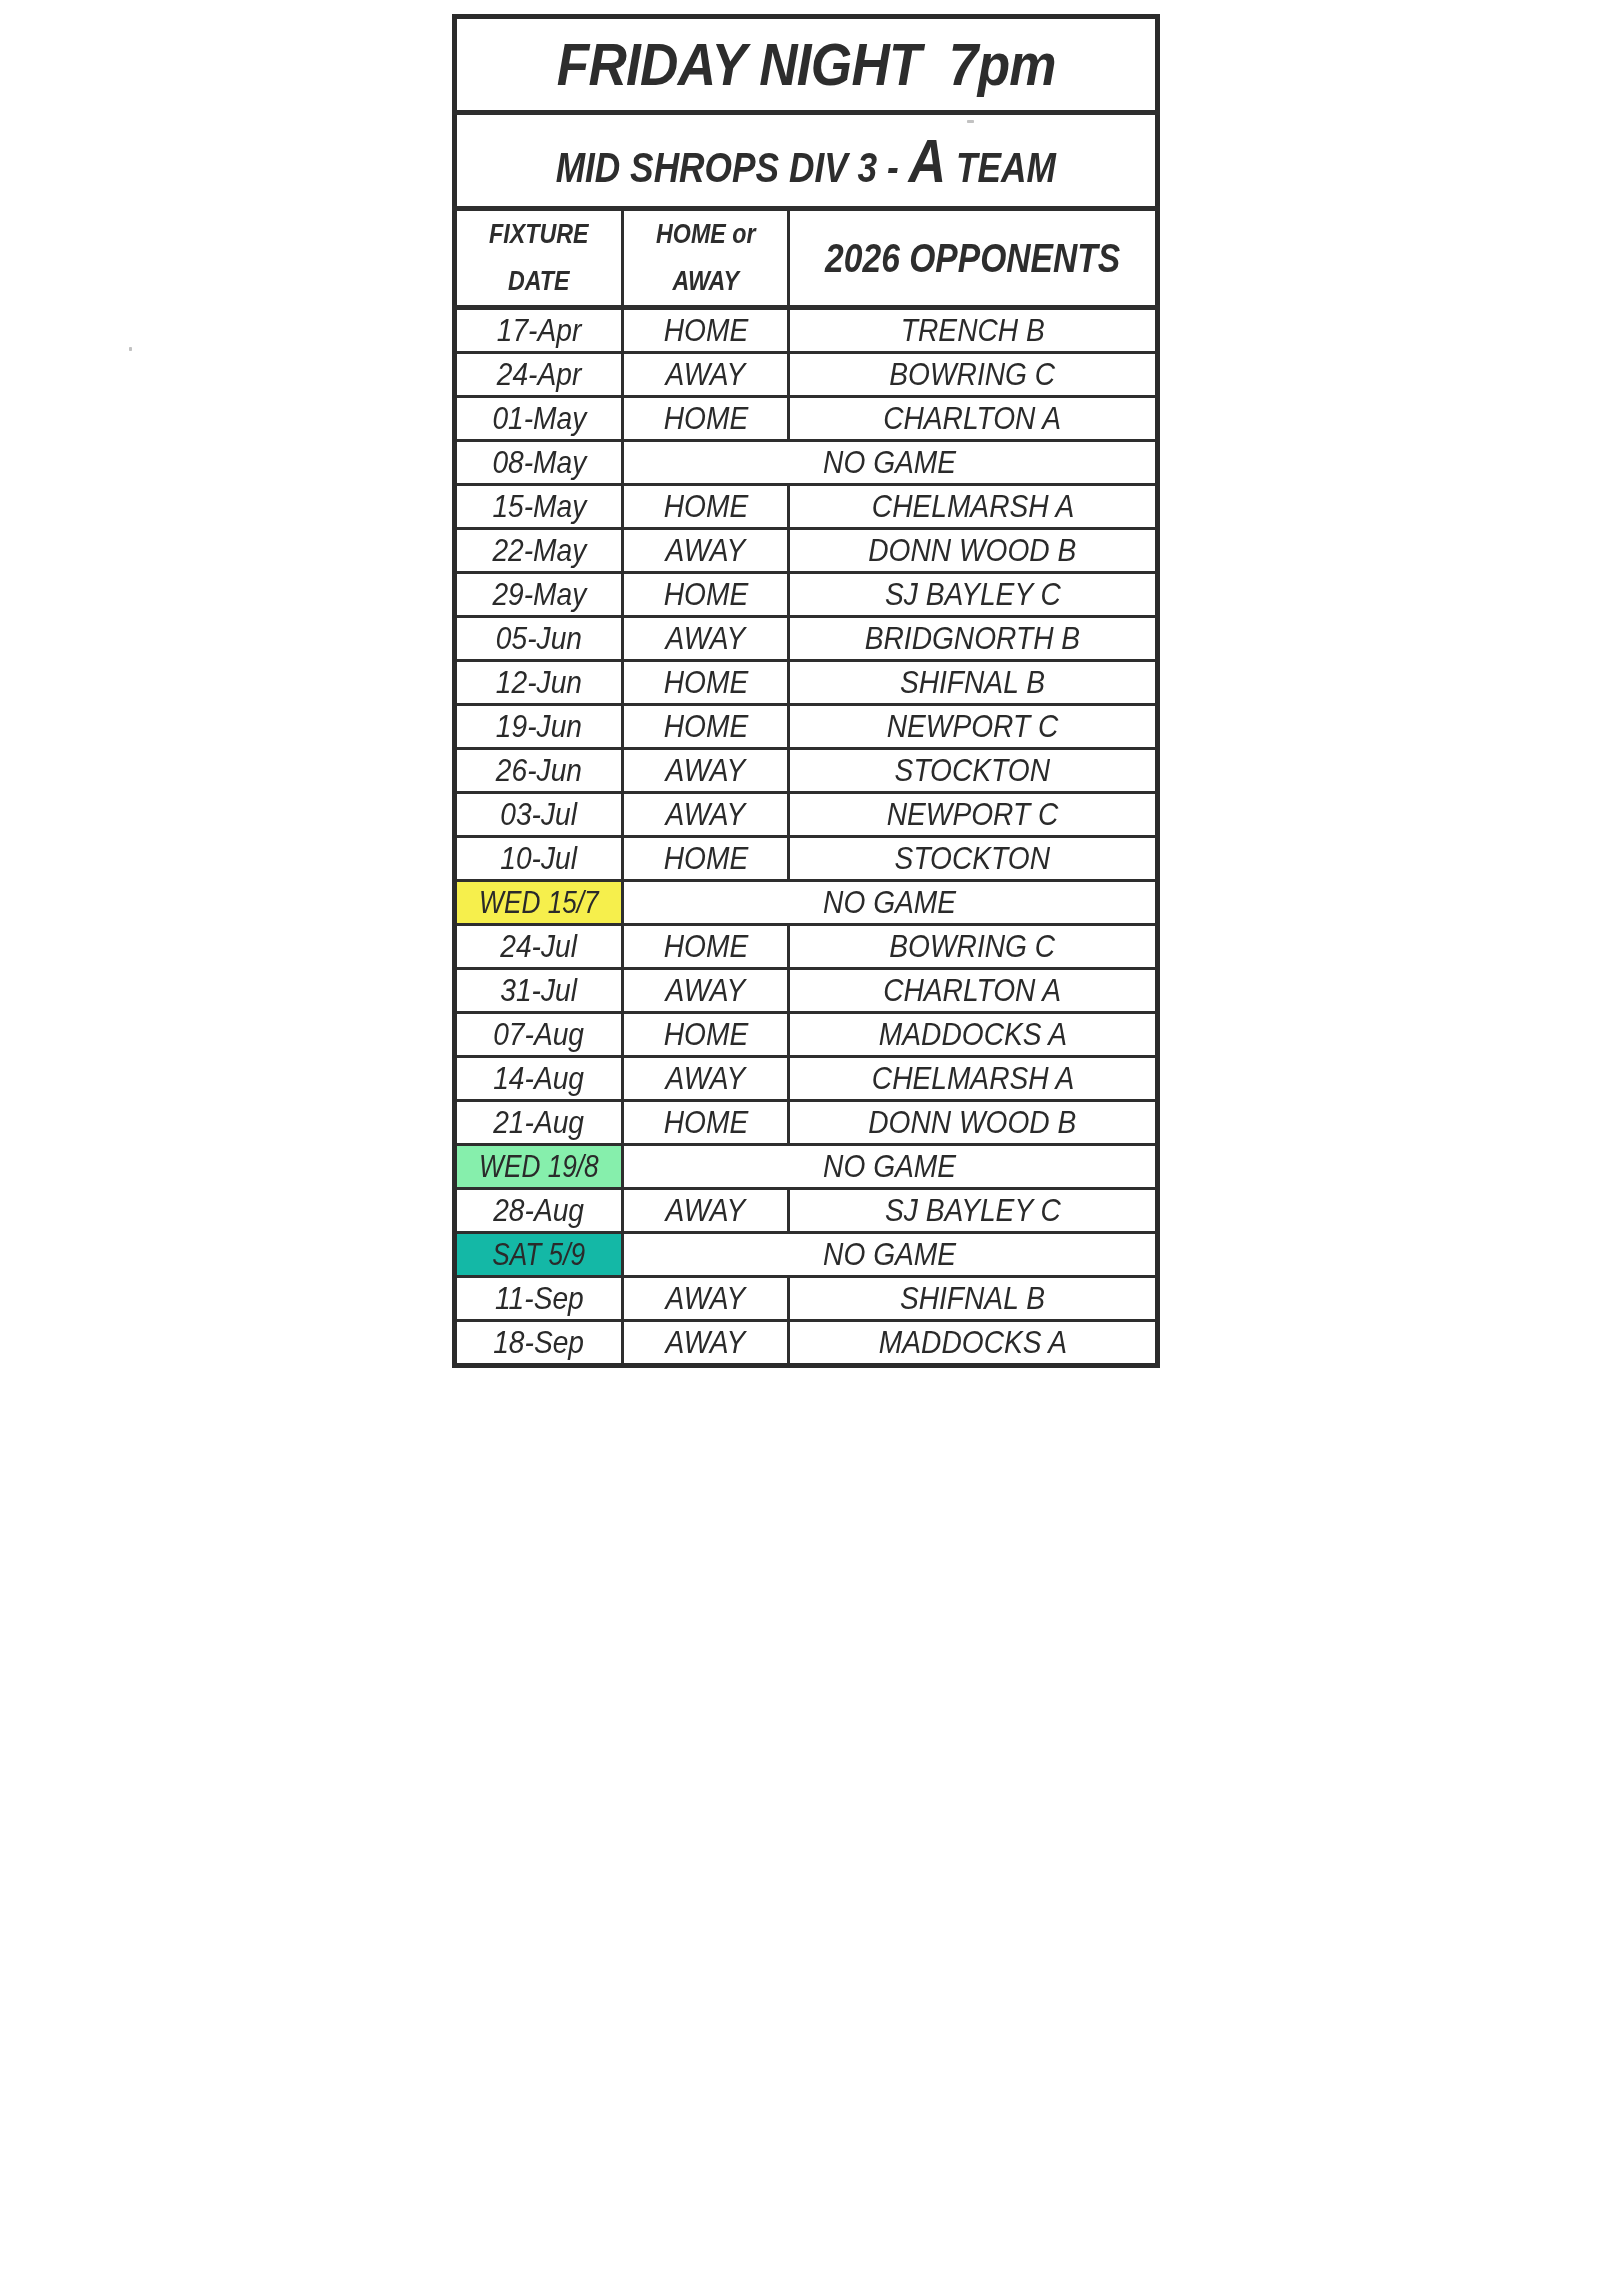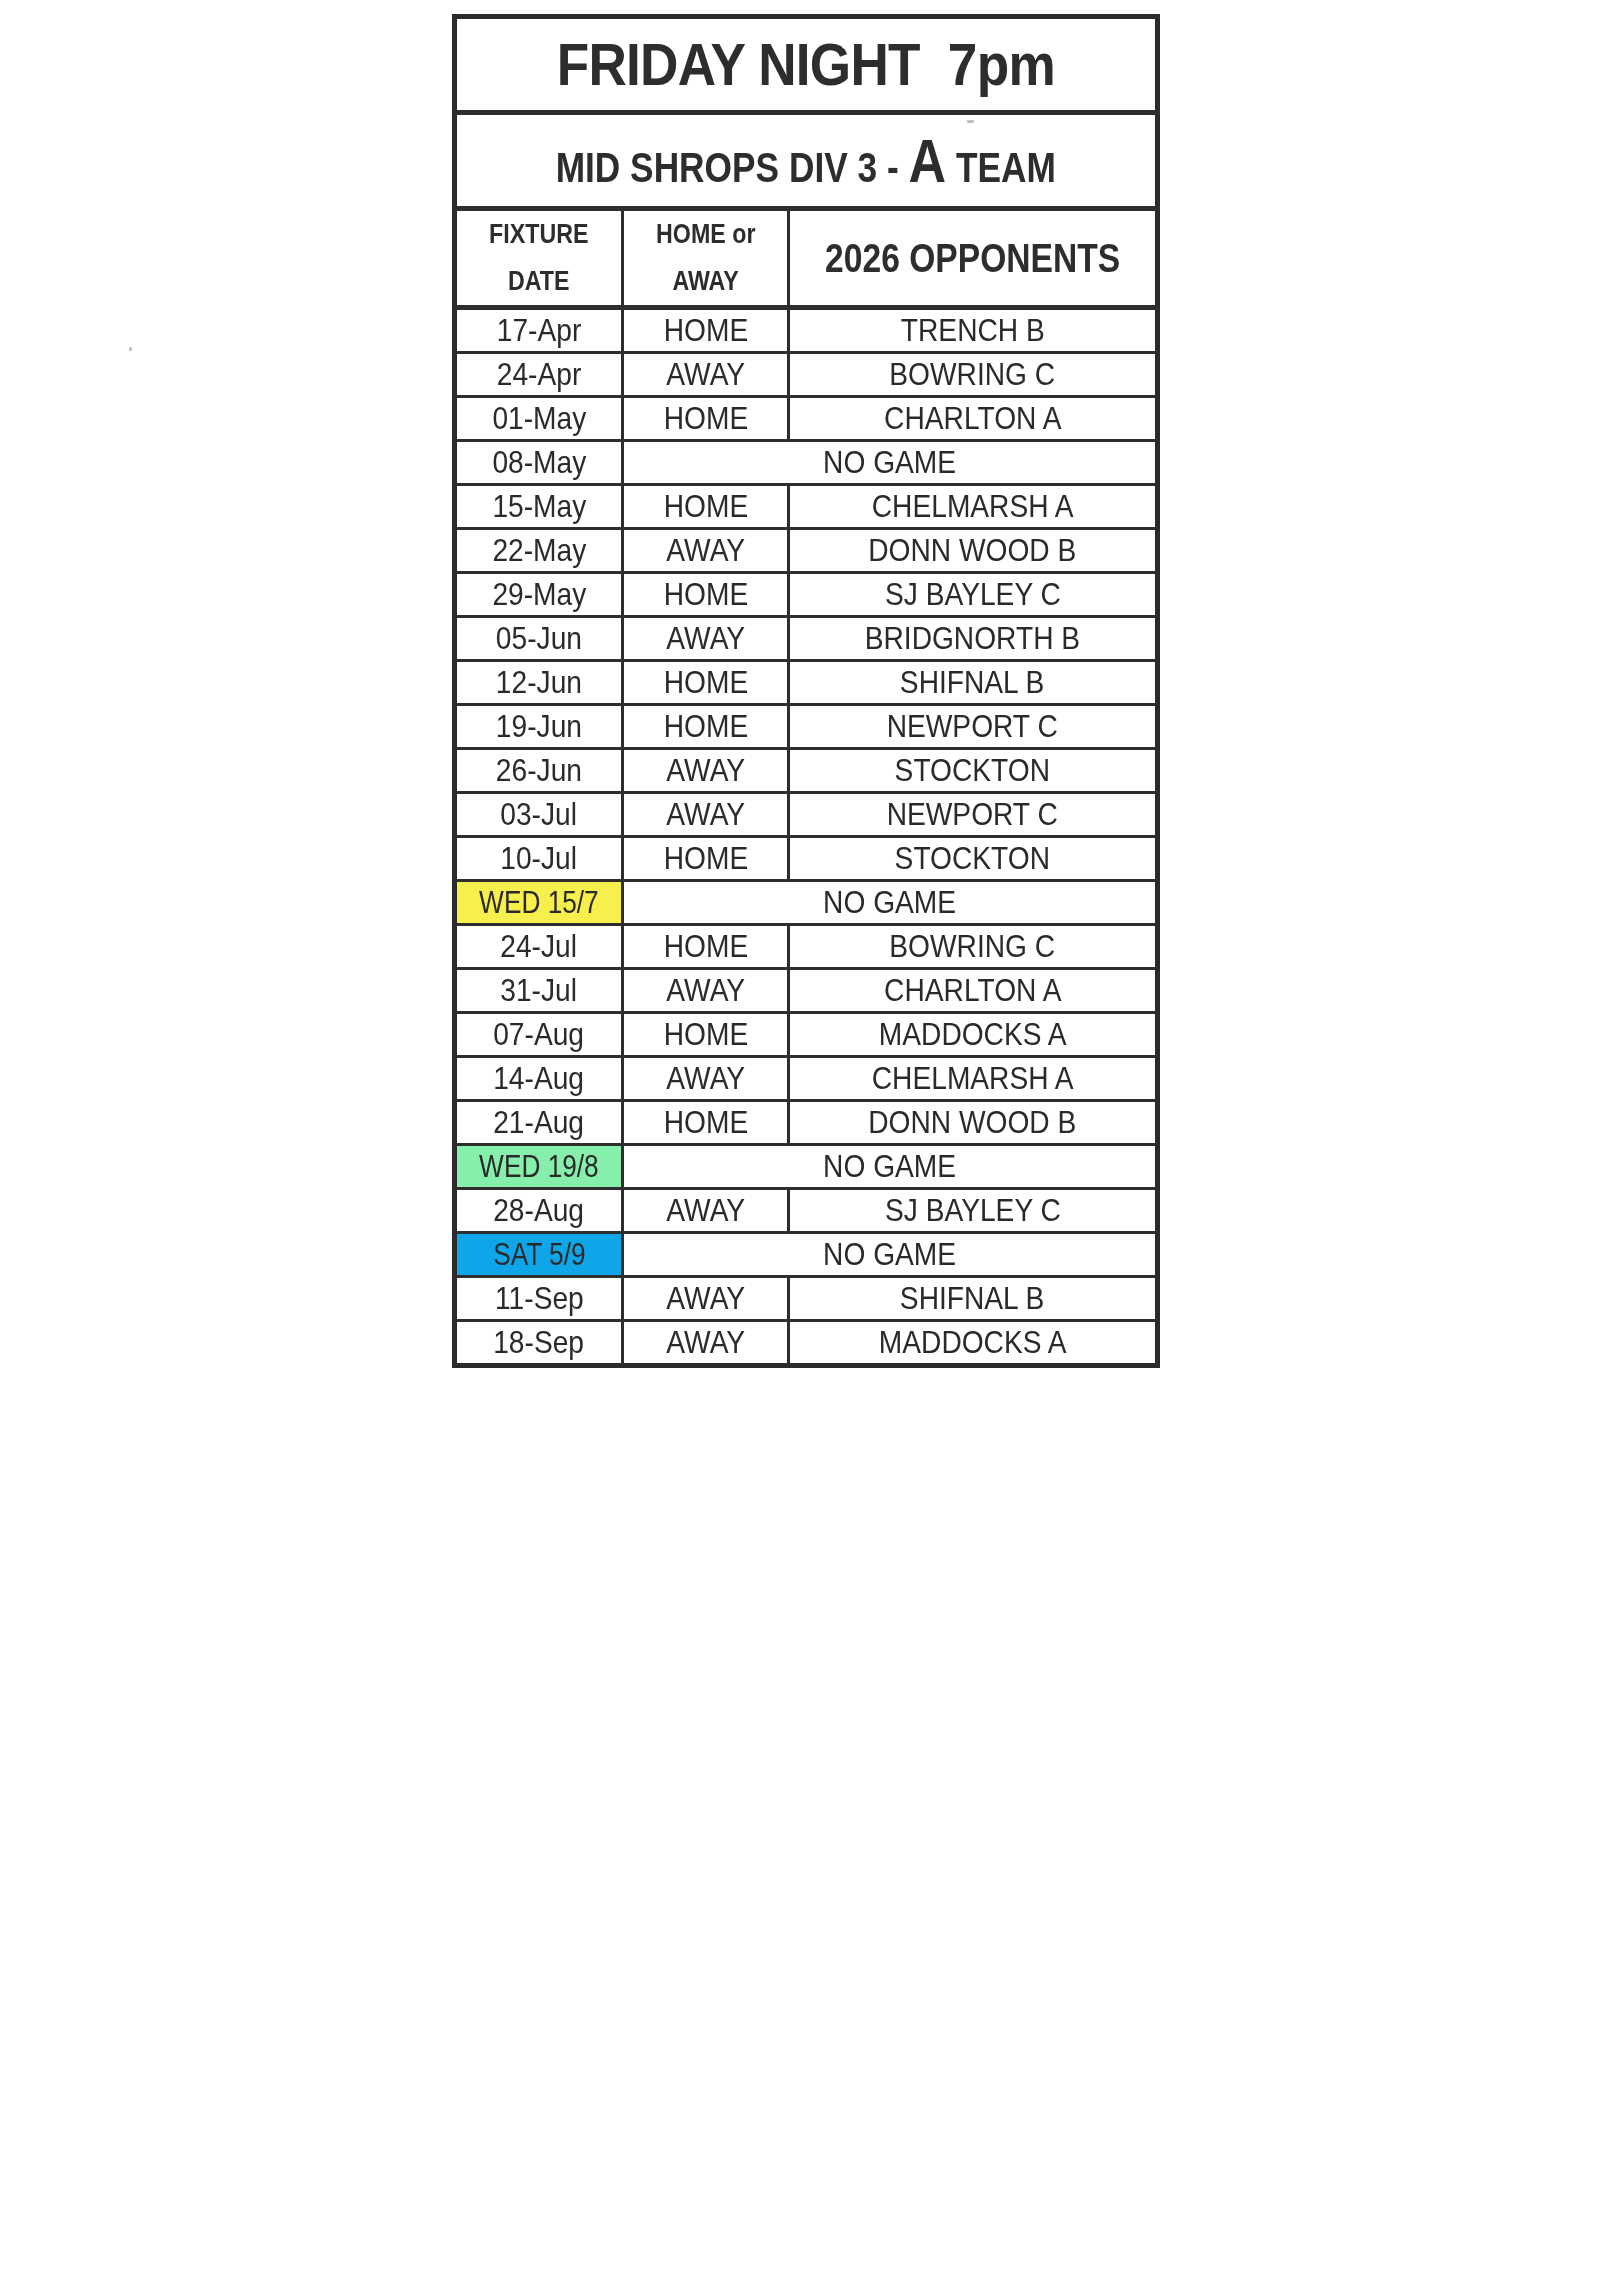--- a/index.html
+++ b/index.html
@@ -1,18 +1,18 @@
 <!DOCTYPE html>
 <html style="font-size:13.5px"><head>
 <meta charset="utf-8">
 <style>
   html, body { margin:0; padding:0; background:#ffffff; }
   body { width:1617px; height:2284px; position:relative; overflow:hidden;
          font-family:"Liberation Sans", "DejaVu Sans", sans-serif; color:#2a2a2a; }
-  .sheet { position:absolute; left:452px; top:14.3px; width:702px; }
+  .sheet { position:absolute; left:452px; top:14.3px; width:702px;font-style:italic; }
   table.fixtures { border-collapse:collapse; width:702px; table-layout:fixed;
                    border:5.9px solid #2b2b2b; }
   table.fixtures td, table.fixtures th { border:3.4px solid #2e2e2e; padding:0; text-align:center;
                    vertical-align:middle; overflow:hidden; white-space:nowrap; }
   .title-cell { height:91px; font-weight:bold; font-size:59px; letter-spacing:-0.8px; color:#2d2d2d; }
   .title-cell .tword { display:inline-block; transform:scaleX(0.9); transform-origin:center; }
   .sub-cell { height:91px; font-weight:bold; font-size:42px; color:#2d2d2d; border-top-width:5px !important; }
   .sub-cell .sinner { display:inline-block; transform:scaleX(0.84); transform-origin:center; }
   .sub-cell .big-a { font-size:62px; }
   .head-cell { height:91px; font-weight:bold; color:#2d2d2d; border-top-width:5px !important; border-bottom-width:5.9px !important; }
@@ -156,21 +156,21 @@
         <tr class="row">
           <td class="hl" style="background: #86efac;"><span class="c">WED 19/8</span></td>
           <td colspan="2"><span class="c">NO GAME</span></td>
         </tr>
         <tr class="row">
           <td><span class="c">28-Aug</span></td>
           <td><span class="c">AWAY</span></td>
           <td><span class="c">SJ BAYLEY C</span></td>
         </tr>
         <tr class="row">
-          <td class="hl" style="background: #0ea5e9;"><span class="c">SAT 5/9</span></td>
+          <td class="hl" style="background: #14b8a6;"><span class="c">SAT 5/9</span></td>
           <td colspan="2"><span class="c">NO GAME</span></td>
         </tr>
         <tr class="row">
           <td><span class="c">11-Sep</span></td>
           <td><span class="c">AWAY</span></td>
           <td><span class="c">SHIFNAL B</span></td>
         </tr>
         <tr class="row">
           <td><span class="c">18-Sep</span></td>
           <td><span class="c">AWAY</span></td>

